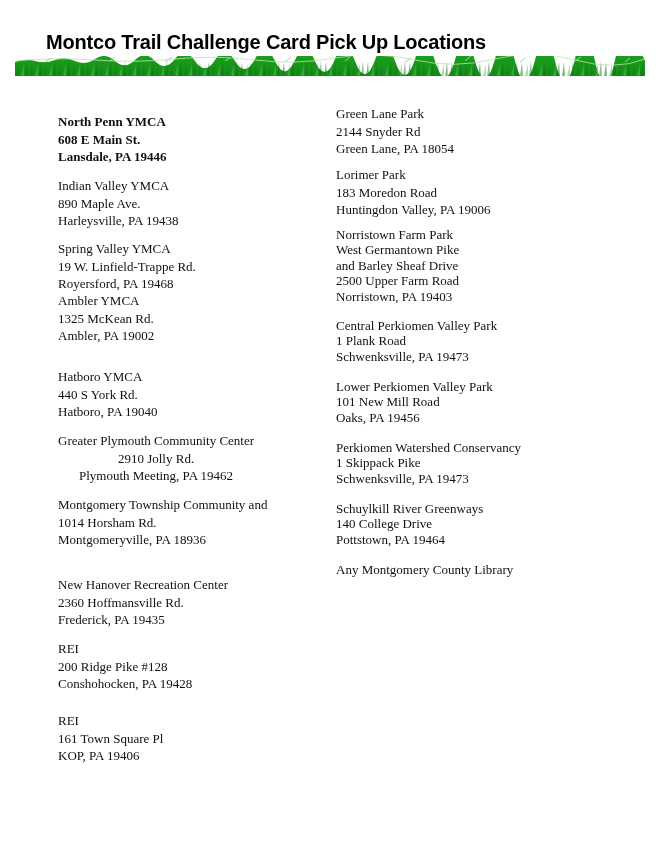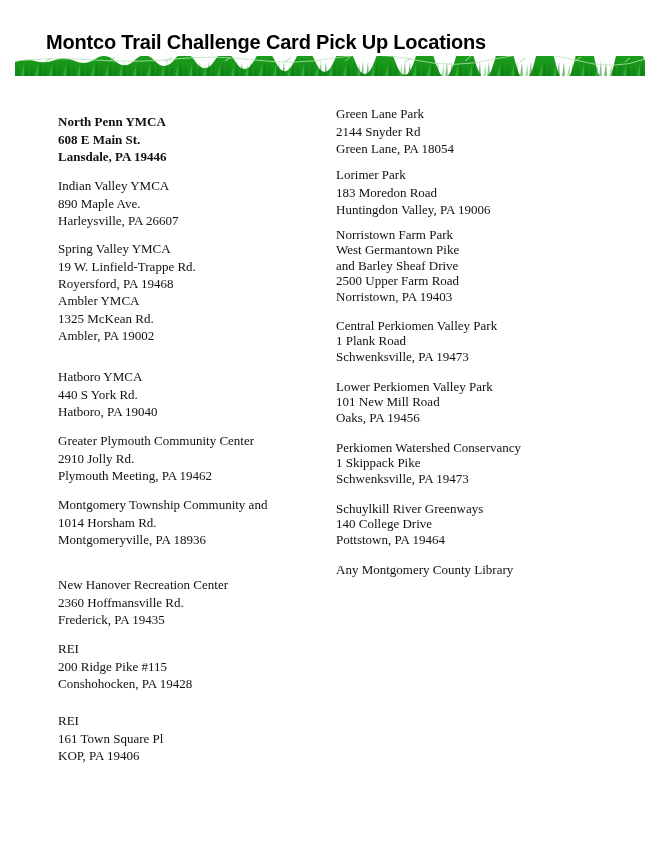--- a/index.html
+++ b/index.html
@@ -78,55 +78,55 @@
 
   <div>
     <div class="loc" style="left:58px; top:113px;font-weight:bold;">
       <span class="line">North Penn YMCA</span>
       <span class="line">608 E Main St.</span>
       <span class="line">Lansdale, PA 19446</span>
     </div>
     <div class="loc" style="left:58px; top:177px;">
       <span class="line">Indian Valley YMCA</span>
       <span class="line">890 Maple Ave.</span>
-      <span class="line">Harleysville, PA 26607</span>
+      <span class="line">Harleysville, PA 19438</span>
     </div>
     <div class="loc" style="left:58px; top:240px;">
       <span class="line">Spring Valley YMCA</span>
       <span class="line">19 W. Linfield-Trappe Rd.</span>
       <span class="line">Royersford, PA 19468</span>
     </div>
     <div class="loc" style="left:58px; top:292px;">
       <span class="line">Ambler YMCA</span>
       <span class="line">1325 McKean Rd.</span>
       <span class="line">Ambler, PA 19002</span>
     </div>
     <div class="loc" style="left:58px; top:368px;">
       <span class="line">Hatboro YMCA</span>
       <span class="line">440 S York Rd.</span>
       <span class="line">Hatboro, PA 19040</span>
     </div>
-    <div class="loc" style="left:58px; top:432px;">
+    <div class="loc" style="left:58px; top:432px;text-align:center;">
       <span class="line">Greater Plymouth Community Center</span>
       <span class="line">2910 Jolly Rd.</span>
       <span class="line">Plymouth Meeting, PA 19462</span>
     </div>
     <div class="loc" style="left:58px; top:496px;">
       <span class="line">Montgomery Township Community and</span>
       <span class="line">1014 Horsham Rd.</span>
       <span class="line">Montgomeryville, PA 18936</span>
     </div>
     <div class="loc" style="left:58px; top:576px;">
       <span class="line">New Hanover Recreation Center</span>
       <span class="line">2360 Hoffmansville Rd.</span>
       <span class="line">Frederick, PA 19435</span>
     </div>
     <div class="loc" style="left:58px; top:640px;">
       <span class="line">REI</span>
-      <span class="line">200 Ridge Pike #115</span>
+      <span class="line">200 Ridge Pike #128</span>
       <span class="line">Conshohocken, PA 19428</span>
     </div>
     <div class="loc" style="left:58px; top:712px;">
       <span class="line">REI</span>
       <span class="line">161 Town Square Pl</span>
       <span class="line">KOP, PA 19406</span>
     </div>
   </div>
 
   <div>

